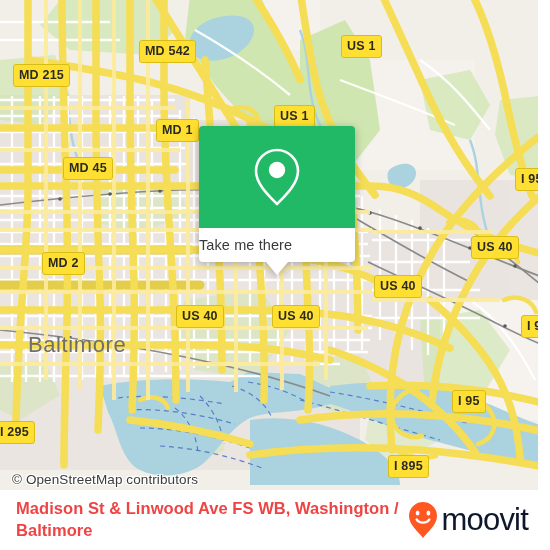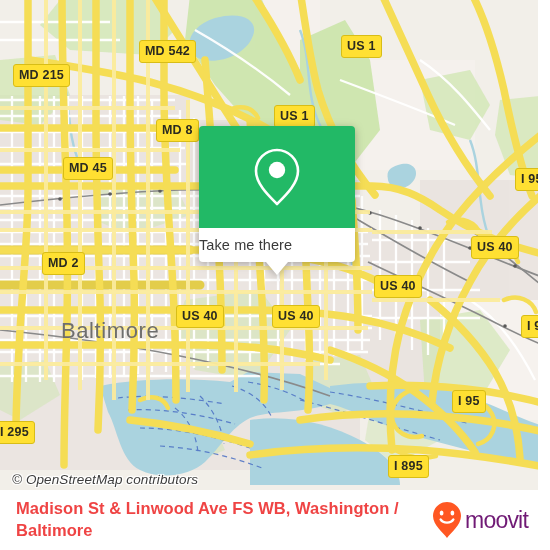--- a/index.html
+++ b/index.html
@@ -47,21 +47,20 @@
     font-size: 13.5px;
     color: #3c3c3c;
     padding-left: 12px;
     letter-spacing: 0.1px;
     text-shadow:
       -1px -1px 0 rgba(255,255,255,.9),
        1px -1px 0 rgba(255,255,255,.9),
       -1px  1px 0 rgba(255,255,255,.9),
        1px  1px 0 rgba(255,255,255,.9),
        0    0    3px rgba(255,255,255,1);
-    font-style: italic;
   }
 
   
   .shield {
     position: absolute;
     background: #ffe032;
     border: 1.6px solid #d8bd17;
     border-radius: 3px;
     color: #2b2b21;
     font-size: 12.5px;
@@ -145,22 +144,22 @@
     letter-spacing: 0.05px;
     font-weight: bold;
   }
   #brand {
     display: flex;
     align-items: center;
     gap: 3px;
     padding-right: 6px;
   }
   #brand-word {
-    font-size: 23px;
-    color: #701a75;
+    font-size: 31px;
+    color: #0f172a;
     letter-spacing: -0.8px;
     font-weight: 500;
   }
 </style>
 </head>
 <body>
 
 <div id="app">
 
   <div id="map">
@@ -401,34 +400,34 @@
             <path d="M372 300 H500"></path>
         </g>
 
       </g>
     </svg>
 
     <div class="shield" style="left:139px; top:40px;">MD 542</div>
     <div class="shield" style="left:341px; top:35px;">US 1</div>
     <div class="shield" style="left:13px;  top:64px;">MD 215</div>
     <div class="shield" style="left:274px; top:105px;">US 1</div>
-    <div class="shield" style="left:156px; top:119px;">MD 8</div>
+    <div class="shield" style="left:156px; top:119px;">MD 1</div>
     <div class="shield" style="left:63px;  top:157px;">MD 45</div>
     <div class="shield" style="left:515px; top:168px;">I 95</div>
     <div class="shield" style="left:42px;  top:252px;">MD 2</div>
     <div class="shield" style="left:471px; top:236px;">US 40</div>
     <div class="shield" style="left:374px; top:275px;">US 40</div>
     <div class="shield" style="left:176px; top:305px;">US 40</div>
     <div class="shield" style="left:272px; top:305px;">US 40</div>
     <div class="shield" style="left:521px; top:315px;">I 95</div>
     <div class="shield" style="left:-6px;  top:421px;">I 295</div>
     <div class="shield" style="left:452px; top:390px;">I 95</div>
     <div class="shield" style="left:388px; top:455px;">I 895</div>
 
-    <div class="city-label" style="left:28px; top:318px;margin-left:33px;">Baltimore</div>
+    <div class="city-label" style="left:28px; top:332px;">Baltimore</div>
 
     <div id="callout">
       <div id="callout-green">
         <svg width="52" height="62" viewBox="0 0 52 62">
           <path d="M26 4 C14.4 4, 5 13.4, 5 25 C5 38, 18 50, 26 58 C34 50, 47 38, 47 25 C47 13.4, 37.6 4, 26 4 Z" fill="none" stroke="#ffffff" stroke-width="2.6" stroke-linejoin="round"></path>
           <circle cx="26" cy="24" r="8.2" fill="#ffffff"></circle>
         </svg>
       </div>
       <div id="callout-white">
         <span class="cta">Take me there</span>

